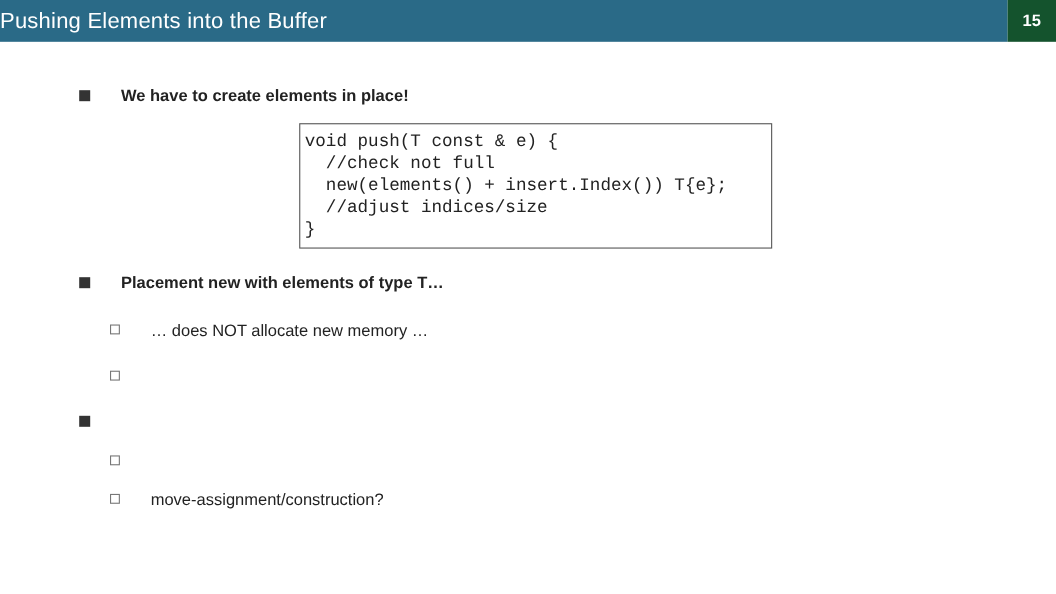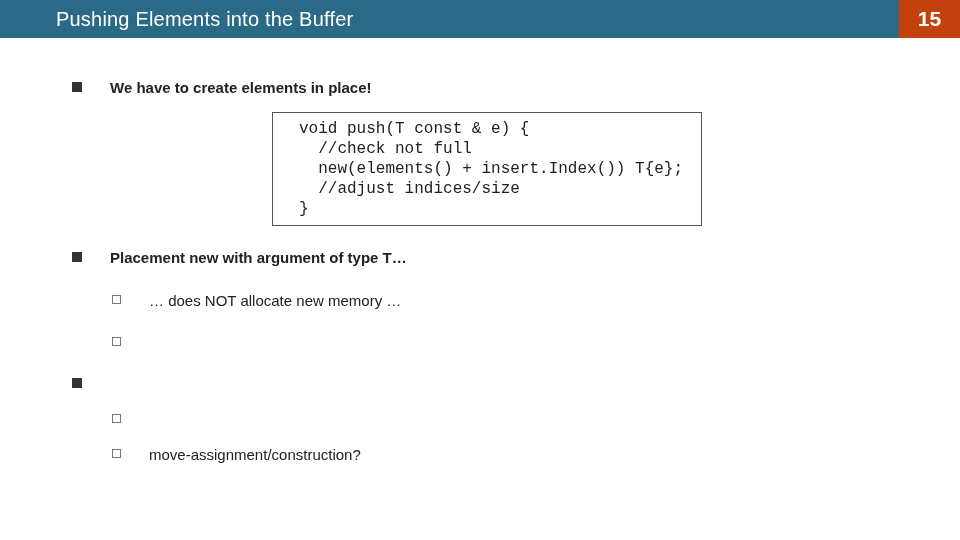--- a/index.html
+++ b/index.html
@@ -9,43 +9,42 @@
     height: 38px;
   }
   .header-title {
     flex: 1;
     background: #2a6a87;
     color: #fff;
     font-size: 20px;
     font-weight: 400;
     display: flex;
     align-items: center;
-    padding-left: 56px;
     letter-spacing: 0.2px;
   }
   .header-num {
-    width: 61px;
-    background: #c2410c;
+    width: 44px;
+    background: #14532d;
     color: #fff;
-    font-size: 21px;
+    font-size: 15px;
     font-weight: 600;
     display: flex;
     align-items: center;
     justify-content: center;
   }
   .body {
     padding: 40px 72px 0 72px;
   }
   .bullet-row {
     display: flex;
     align-items: flex-start;
     margin-bottom: 14px;
     gap: 18px;
   }
-  .bullet-row.nested { margin-left: 40px; }
+  .bullet-row.nested { margin-left: 28px; }
   .sq {
     width: 10px;
     height: 10px;
     background: #333;
     margin-top: 4px;
     margin-right: 10px;
     flex-shrink: 0;
   }
   .sq.hollow {
     background: transparent;
@@ -55,21 +54,21 @@
   }
   .btext {
     font-size: 15px;
     color: #222;
     line-height: 1.35;
   }
   .btext.bold { font-weight: 700; }
   .codebox {
     border: 1px solid #555;
     margin: 4px 0 22px 200px;
-    padding: 6px 14px 6px 26px;
+    padding: 6px 14px 6px 4px;
     width: 430px;
     font-family: Consolas, "Courier New", monospace;
     font-size: 16px;
     line-height: 1.25;
     color: #222;
     white-space: pre;
   }
   .section-gap { height: 8px; }
   .group-gap { height: 14px; }
 </style>
@@ -89,21 +88,21 @@
   </div>
 
   <div class="codebox">void push(T const &amp; e) {
   //check not full
   new(elements() + insert.Index()) T{e};
   //adjust indices/size
 }</div>
 
   <div class="bullet-row">
     <div class="sq"></div>
-    <div class="btext bold">Placement new with argument of type T…</div>
+    <div class="btext bold">Placement new with elements of type T…</div>
   </div>
   <div class="section-gap"></div>
   <div class="bullet-row nested">
     <div class="sq hollow"></div>
     <div class="btext">… does NOT allocate new memory …</div>
   </div>
   <div class="section-gap"></div>
   <div class="bullet-row nested">
     <div class="sq hollow"></div>
   </div>

